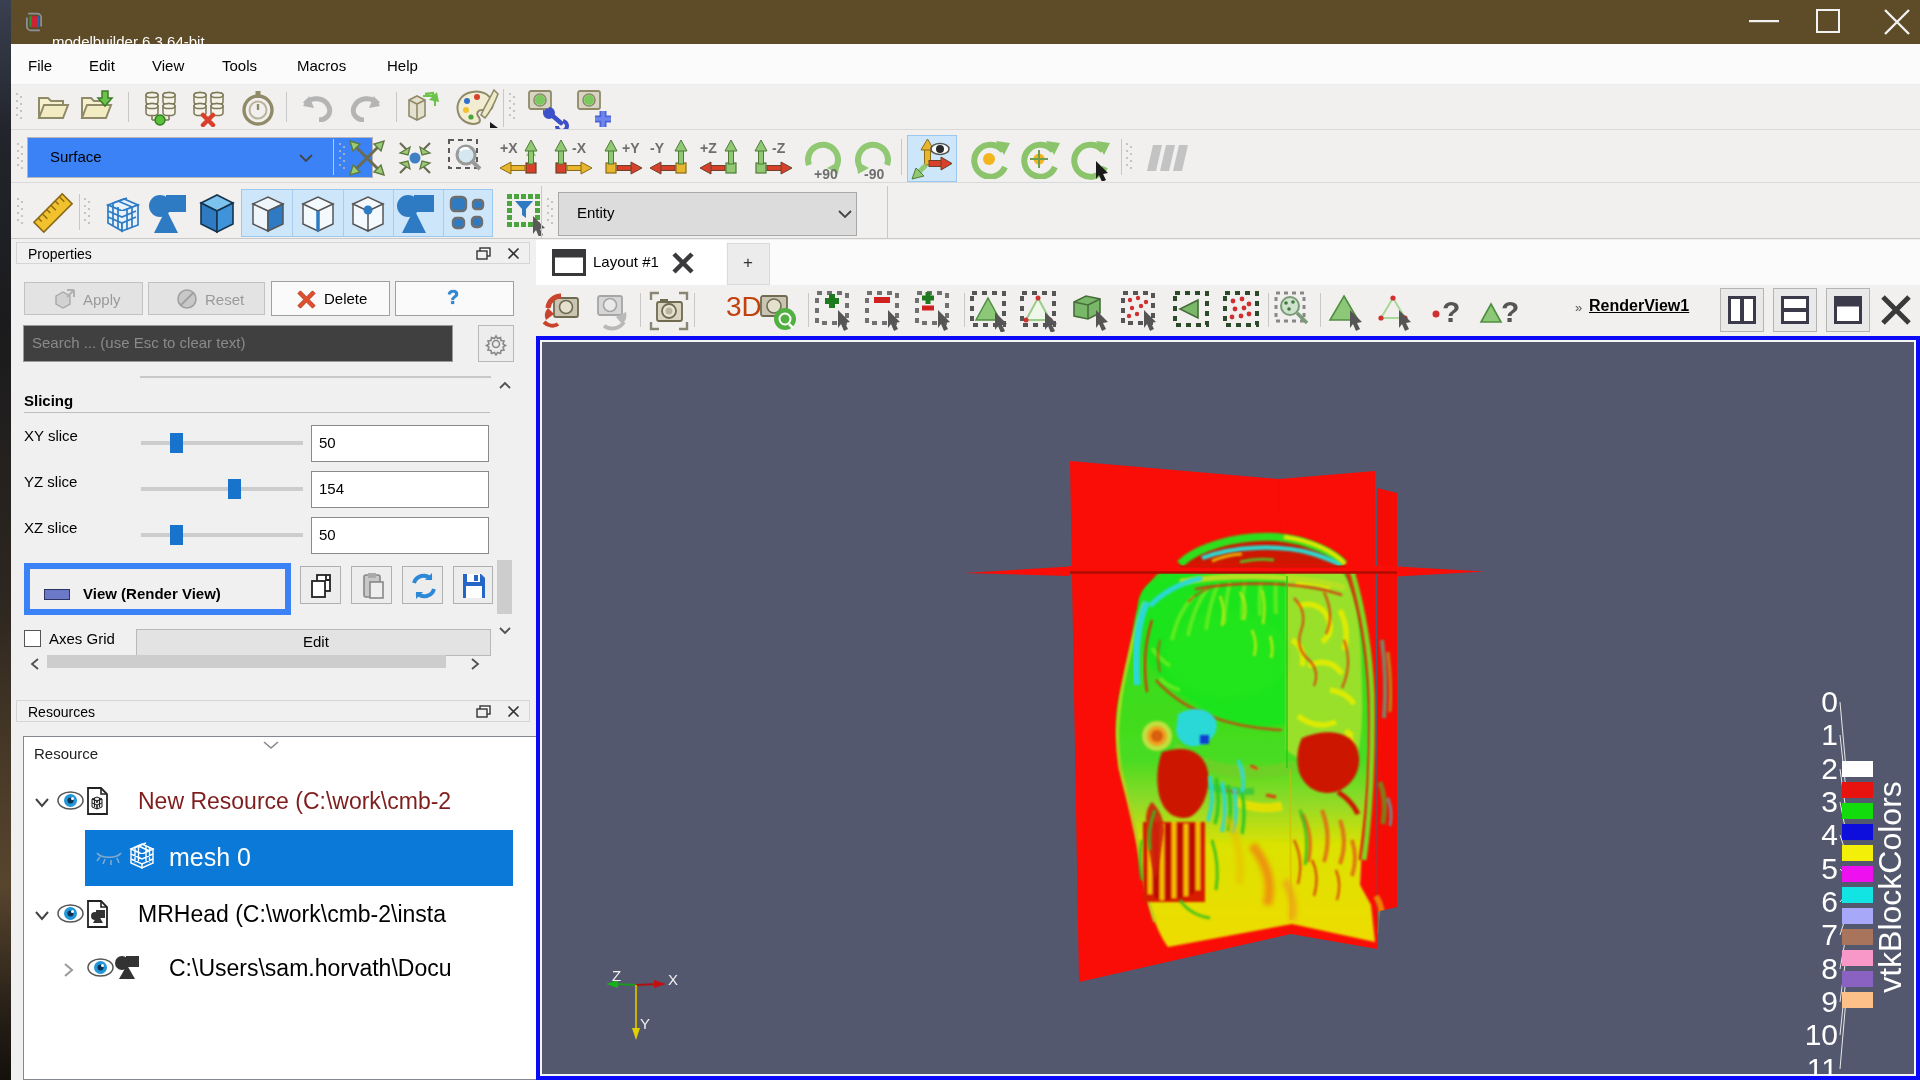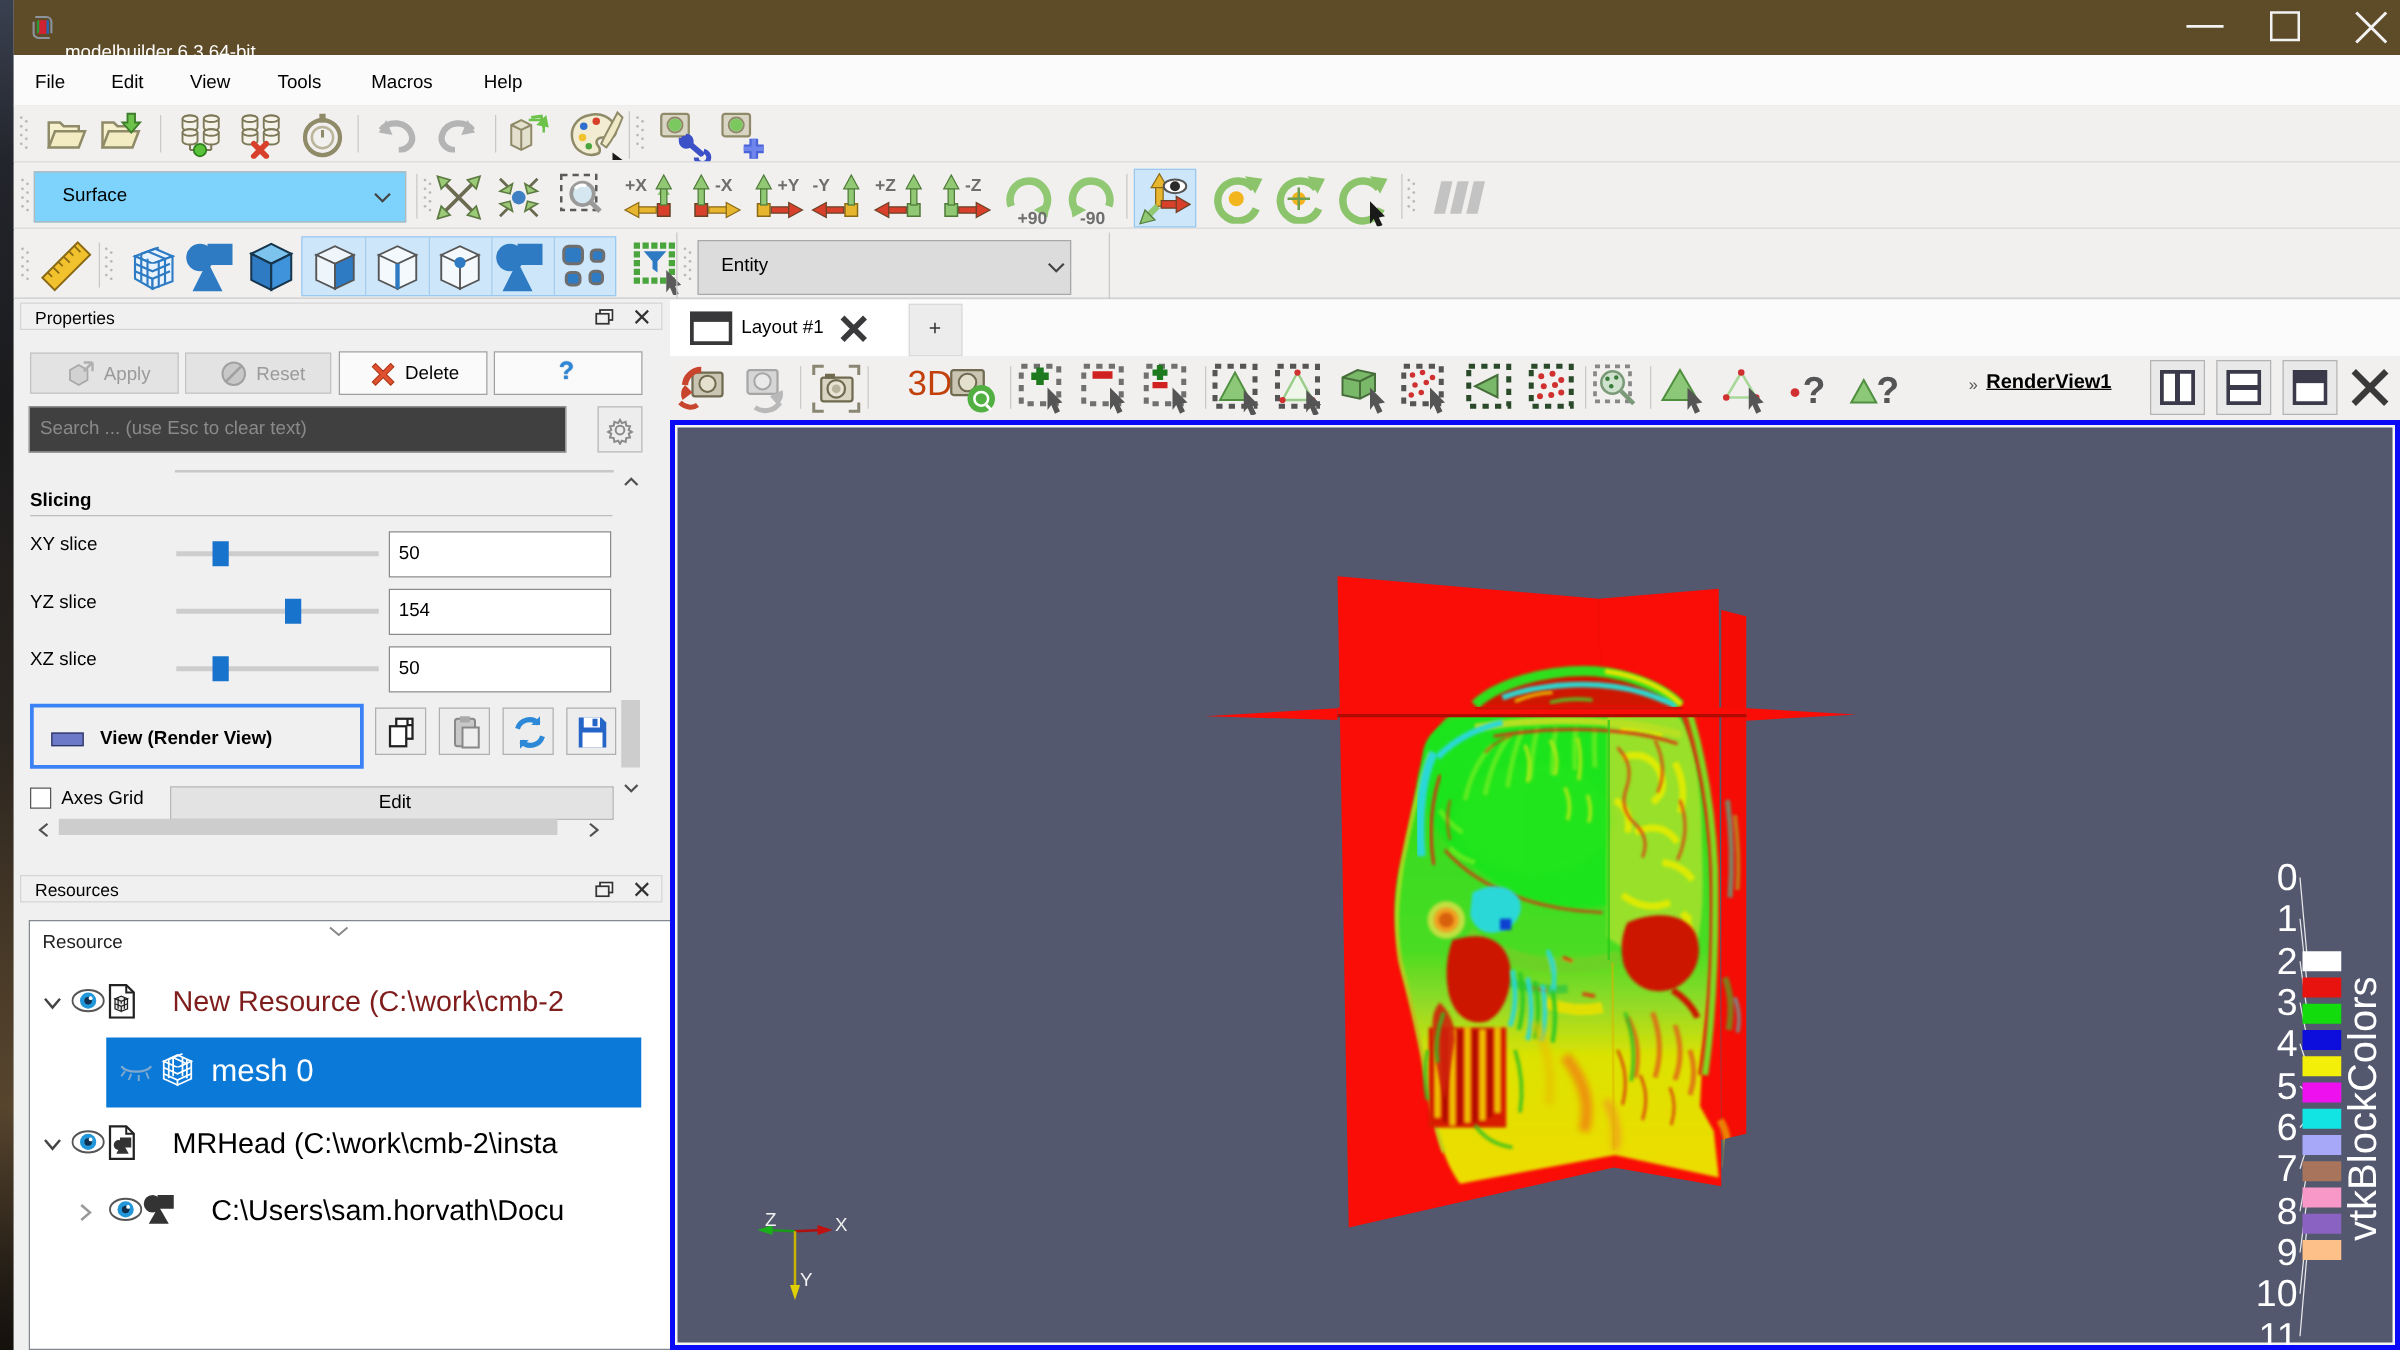--- a/index.html
+++ b/index.html
@@ -185,21 +185,21 @@
           <circle cx="2" cy="3" r="1.1"></circle>
           <circle cx="6" cy="6" r="1.1"></circle>
           <circle cx="2" cy="10" r="1.1"></circle>
           <circle cx="6" cy="13" r="1.1"></circle>
           <circle cx="2" cy="17" r="1.1"></circle>
           <circle cx="6" cy="20" r="1.1"></circle>
           <circle cx="2" cy="24" r="1.1"></circle>
           <circle cx="6" cy="27" r="1.1"></circle>
         </g>
       </svg>
-    <div class="abs" style="left:16px;top:6px;width:298px;height:41px;background:#7dd3fc;border:1px solid #b6b6b6">
+    <div class="abs" style="left:16px;top:6px;width:346px;height:41px;background:#3b82f6;border:1px solid #b6b6b6">
       <div class="abs" style="left:22px;top:10px;font-size:15px">Surface</div>
       <svg class="abs" style="left:270px;top:15px" width="16" height="10">
           <path d="M2 2 l6 6 6 -6" stroke="#444" stroke-width="1.8" fill="none"></path>
         </svg>
     </div>
     <div class="vsep" style="left:322px;top:8px;height:36px"></div>
     <svg class="abs" style="left:327px;top:10px" width="8" height="32">
         <g fill="#b9b9b9">
           <circle cx="2" cy="3" r="1.1"></circle>
           <circle cx="6" cy="6" r="1.1"></circle>
@@ -549,21 +549,21 @@
     <div class="abs" style="left:300px;top:231px;width:178px;height:37px;background:#fff;border:1px solid #8a8a8a">
         <div class="abs" style="left:7px;top:8px;font-size:15px">154</div>
       </div>
     <div class="abs" style="left:13px;top:279px;font-size:15px">XZ slice</div>
     <div class="abs" style="left:130px;top:293px;width:162px;height:4px;background:#cdcdcd"></div>
     <div class="abs" style="left:159px;top:285px;width:13px;height:20px;background:#1873cc"></div>
     <div class="abs" style="left:300px;top:277px;width:178px;height:37px;background:#fff;border:1px solid #8a8a8a">
         <div class="abs" style="left:7px;top:8px;font-size:15px">50</div>
       </div>
 
-    <div class="abs" style="left:13px;top:323px;width:267px;height:52px;background:#f0f0f0;border:3px solid #3b82f6">
+    <div class="abs" style="left:13px;top:323px;width:267px;height:52px;background:#f0f0f0;border:6px solid #3b82f6">
       <div class="abs" style="left:14px;top:20px;width:26px;height:11px;background:#6b79c8;border:1px solid #2c3460"></div>
       <div class="abs" style="left:53px;top:16px;font-size:15px;font-weight:bold">View (Render View)</div>
     </div>
     <div class="abs" style="left:289px;top:326px;width:41px;height:38px;background:#ededed;border:1px solid #b0b0b0">
       <svg class="abs" style="left:8px;top:6px" width="26" height="26" viewBox="0 0 26 26">
           <rect x="8" y="2" width="13" height="16" fill="#fff" stroke="#222" stroke-width="1.8"></rect>
           <path d="M17 2 v5 h4" fill="none" stroke="#222" stroke-width="1.8"></path>
           <rect x="3" y="8" width="13" height="16" fill="#fff" stroke="#222" stroke-width="1.8"></rect>
         </svg>
     </div>

